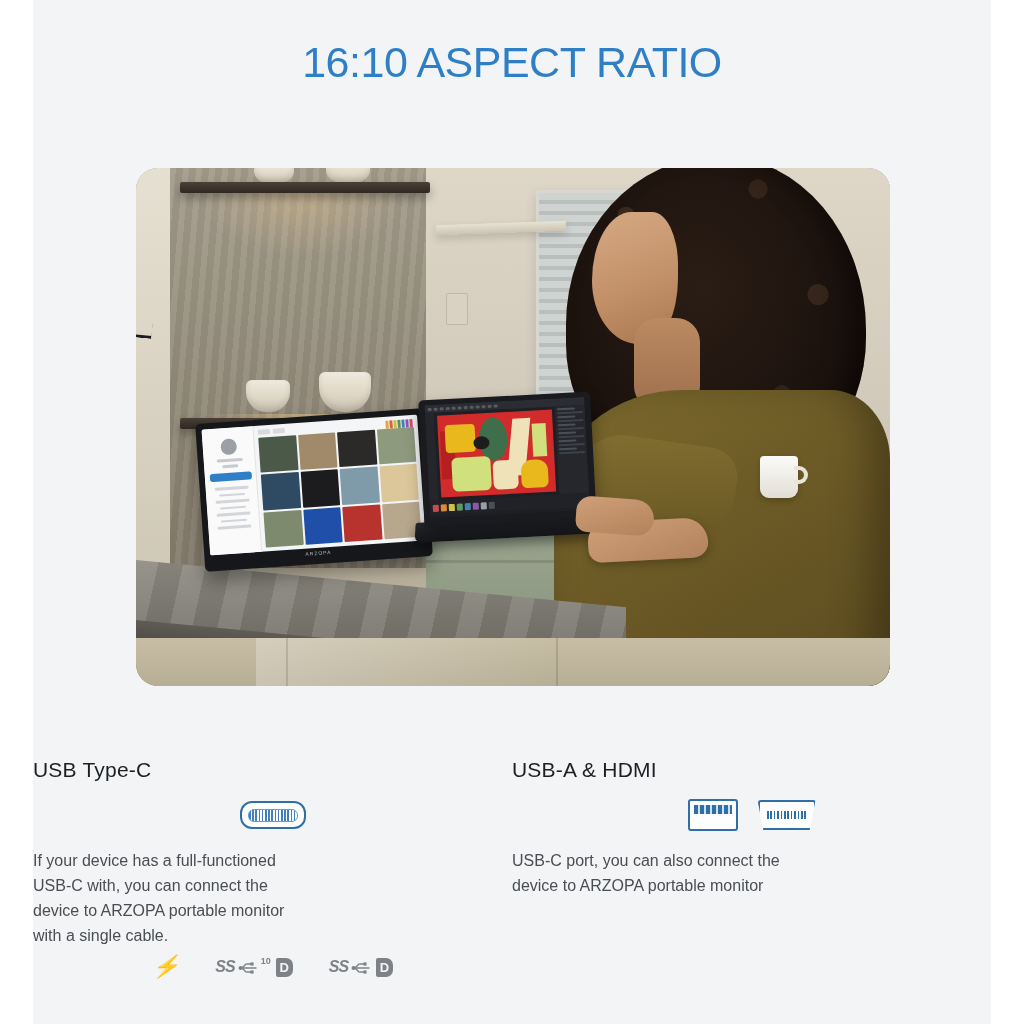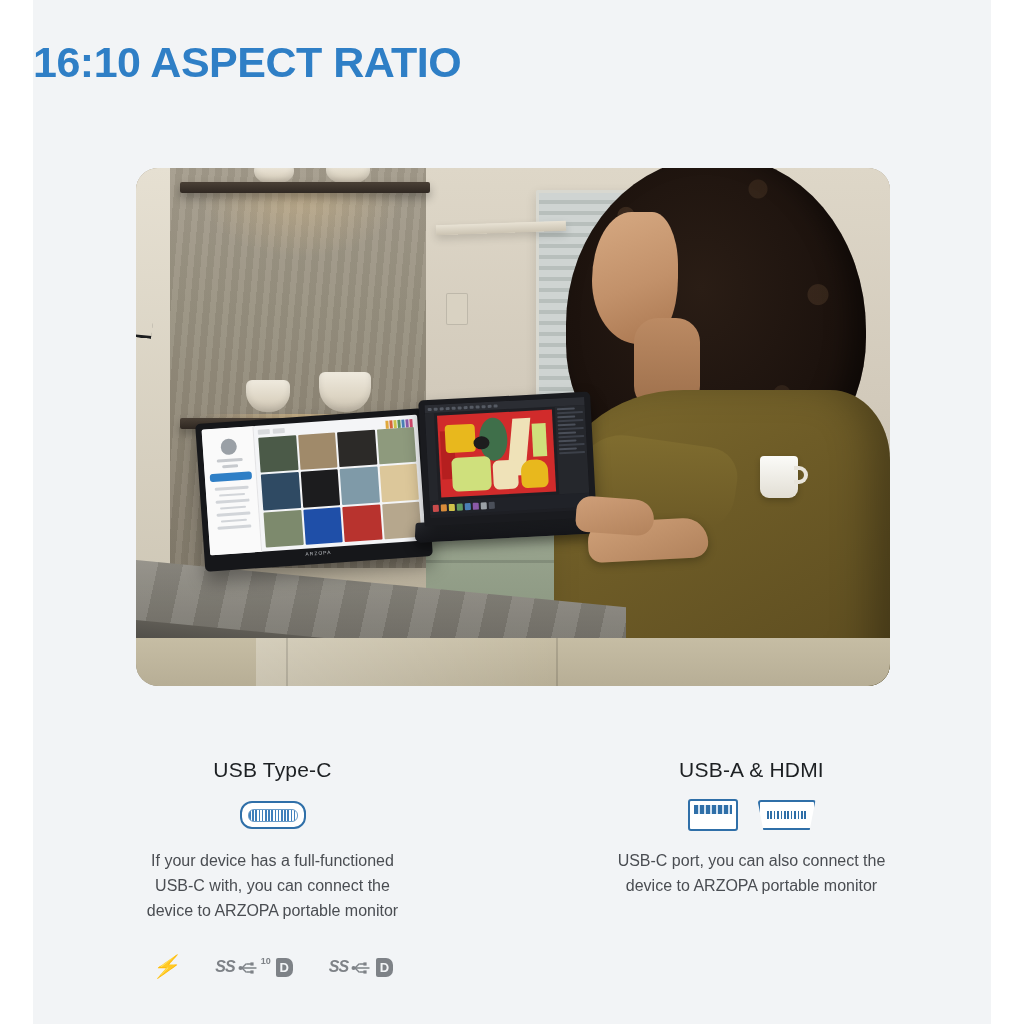--- a/index.html
+++ b/index.html
@@ -28,23 +28,24 @@
     height: 1024px;
     background: #f2f4f6;
   }
 
   
   .headline {
     position: absolute;
     left: 0;
     top: 36px;
     width: 958px;
+    text-align: center;
     color: #2f7fc6;
     font-family: "Liberation Sans", sans-serif;
-    font-weight: 700;
+    font-weight: 400;
     font-size: 43px;
     line-height: 52px;
     letter-spacing: -0.5px;
   }
   .headline .l1, .headline .l2 { display: block; white-space: nowrap; }
 
   
   #photo {
     position: absolute;
     left: 103px;   
@@ -320,21 +321,21 @@
   }
 
   
   .section-title {
     position: absolute; left: 0; top: 705px; width: 958px; text-align: center;
     color: #16181b; font-weight: 700; font-size: 29px; letter-spacing: 0.4px;
     font-family: "Liberation Sans", sans-serif;
   }
 
   .cols { position: absolute; left: 0; top: 758px; width: 958px; display: flex; }
-  .col { width: 479px; text-align: center; }
+  .col { width: 479px; text-align: left; }
   .col-title {
     color: #1d2023; font-size: 21px; font-weight: 400; letter-spacing: .2px;
     margin-bottom: 16px; font-family: "Liberation Sans", sans-serif;
   }
   .icon-row { display:flex; justify-content:center; align-items:center; gap: 20px; height: 34px; }
 
   
   .usbc {
     width: 62px; height: 24px; border: 2.5px solid #2f6fa8; border-radius: 12px;
     display:flex; align-items:center; justify-content:center; background:#fff;
@@ -563,20 +564,21 @@
         <div class="col-title">USB Type-C</div>
         <div class="icon-row">
           <div class="usbc">
             <div class="usbc-inner"></div>
           </div>
         </div>
         <div class="col-body">
           <span>If your device has a full-functioned</span>
           <span>USB-C with, you can connect the</span>
           <span>device to ARZOPA portable monitor</span>
+          <span>with a single cable.</span>
         </div>
       </div>
 
       <div class="col">
         <div class="col-title">USB-A &amp; HDMI</div>
         <div class="icon-row">
           <div class="usba">
             <div class="usba-inner"></div>
           </div>
           <div class="hdmi">

